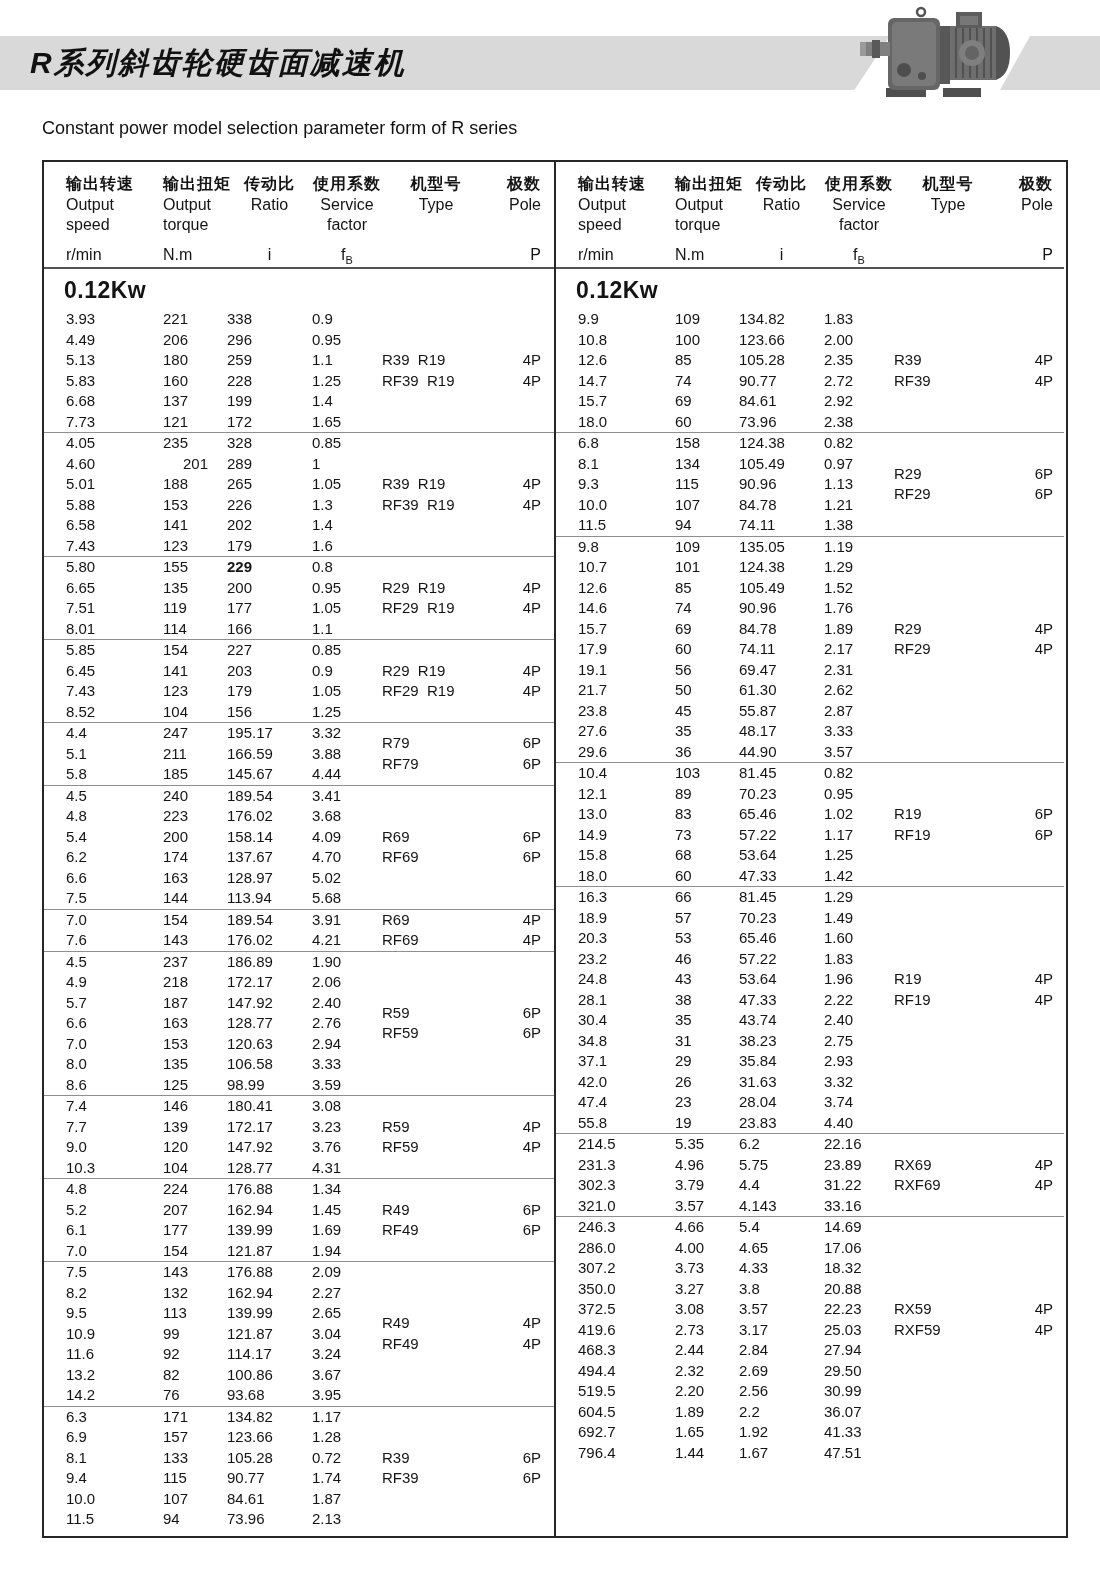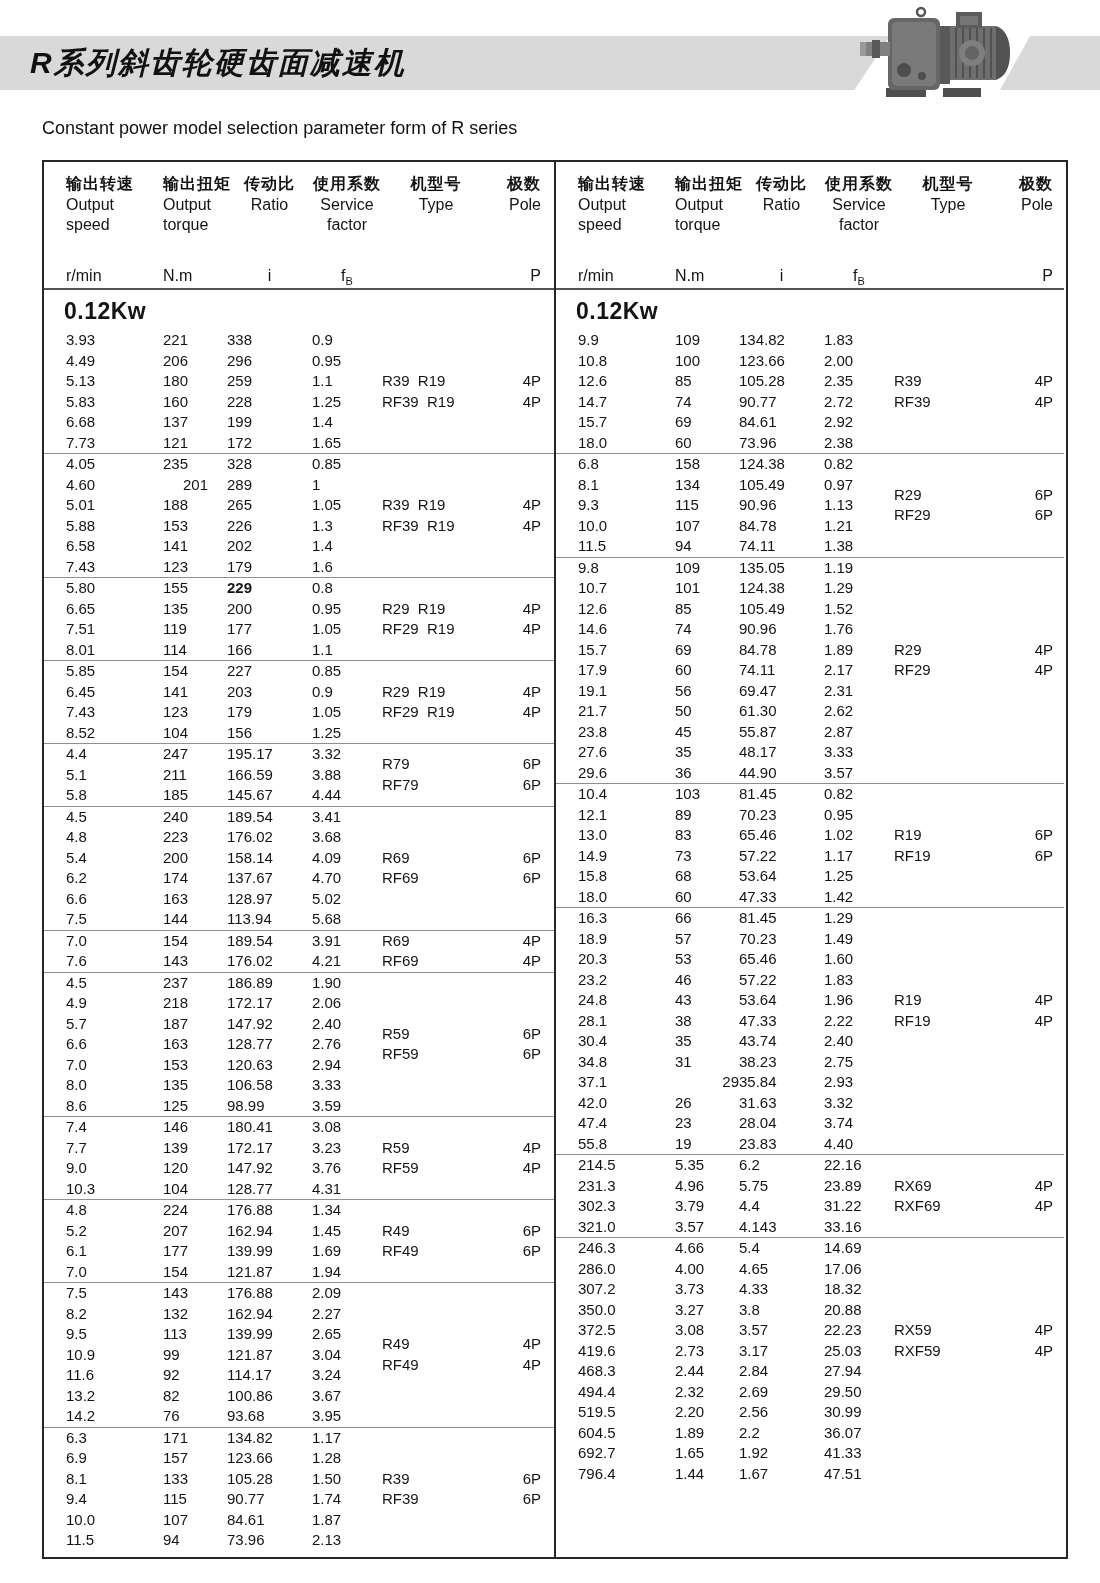--- a/index.html
+++ b/index.html
@@ -32,21 +32,21 @@
     --rh:20.5px;
     margin:21px 0 0 42px; width:1026px;
     border:2px solid #262626;
     display:flex; align-items:stretch;
   }
   .half { width:510px; padding-bottom:6px; }
   .half-r { border-left:2px solid #262626; }
 
   .thead {
     display:grid; grid-template-columns:119px 64px 85px 70px 108px 64px;
-    height:128px; padding-top:10px;
+    height:107px; padding-top:10px;
     border-bottom:2px solid #555;
   }
   .th { display:flex; flex-direction:column; font-size:16px; }
   .h-zh { height:23px; line-height:23px; font-weight:bold; letter-spacing:1px; white-space:nowrap; }
   .h-en { height:20px; line-height:20px; }
   .h-unit { margin-top:auto; height:24px; line-height:24px; }
   .h-unit sub { font-size:11px; }
   .th.c1 { padding-left:22px; text-align:left; }
   .th.c2 { text-align:left; }
   .th.c3, .th.c4, .th.c5 { text-align:center; }
@@ -480,21 +480,21 @@
         <div class="cell c2" style="grid-area: 1 / 2;">171</div>
         <div class="cell c3" style="grid-area: 1 / 3;">134.82</div>
         <div class="cell c4" style="grid-area: 1 / 4;">1.17</div>
         <div class="cell c1" style="grid-area: 2 / 1;">6.9</div>
         <div class="cell c2" style="grid-area: 2 / 2;">157</div>
         <div class="cell c3" style="grid-area: 2 / 3;">123.66</div>
         <div class="cell c4" style="grid-area: 2 / 4;">1.28</div>
         <div class="cell c1" style="grid-area: 3 / 1;">8.1</div>
         <div class="cell c2" style="grid-area: 3 / 2;">133</div>
         <div class="cell c3" style="grid-area: 3 / 3;">105.28</div>
-        <div class="cell c4" style="grid-area: 3 / 4;">1.50</div>
+        <div class="cell c4" style="grid-area: 3 / 4;">0.72</div>
         <div class="cell c1" style="grid-area: 4 / 1;">9.4</div>
         <div class="cell c2" style="grid-area: 4 / 2;">115</div>
         <div class="cell c3" style="grid-area: 4 / 3;">90.77</div>
         <div class="cell c4" style="grid-area: 4 / 4;">1.74</div>
         <div class="cell c1" style="grid-area: 5 / 1;">10.0</div>
         <div class="cell c2" style="grid-area: 5 / 2;">107</div>
         <div class="cell c3" style="grid-area: 5 / 3;">84.61</div>
         <div class="cell c4" style="grid-area: 5 / 4;">1.87</div>
         <div class="cell c1" style="grid-area: 6 / 1;">11.5</div>
         <div class="cell c2" style="grid-area: 6 / 2;">94</div>
@@ -726,21 +726,21 @@
         <div class="cell c4" style="grid-area: 6 / 4;">2.22</div>
         <div class="cell c1" style="grid-area: 7 / 1;">30.4</div>
         <div class="cell c2" style="grid-area: 7 / 2;">35</div>
         <div class="cell c3" style="grid-area: 7 / 3;">43.74</div>
         <div class="cell c4" style="grid-area: 7 / 4;">2.40</div>
         <div class="cell c1" style="grid-area: 8 / 1;">34.8</div>
         <div class="cell c2" style="grid-area: 8 / 2;">31</div>
         <div class="cell c3" style="grid-area: 8 / 3;">38.23</div>
         <div class="cell c4" style="grid-area: 8 / 4;">2.75</div>
         <div class="cell c1" style="grid-area: 9 / 1;">37.1</div>
-        <div class="cell c2" style="grid-area: 9 / 2; text-align: right;">29</div>
+        <div class="cell c2" style="grid-area: 9 / 2;">29</div>
         <div class="cell c3" style="grid-area: 9 / 3;">35.84</div>
         <div class="cell c4" style="grid-area: 9 / 4;">2.93</div>
         <div class="cell c1" style="grid-area: 10 / 1;">42.0</div>
         <div class="cell c2" style="grid-area: 10 / 2;">26</div>
         <div class="cell c3" style="grid-area: 10 / 3;">31.63</div>
         <div class="cell c4" style="grid-area: 10 / 4;">3.32</div>
         <div class="cell c1" style="grid-area: 11 / 1;">47.4</div>
         <div class="cell c2" style="grid-area: 11 / 2;">23</div>
         <div class="cell c3" style="grid-area: 11 / 3;">28.04</div>
         <div class="cell c4" style="grid-area: 11 / 4;">3.74</div>

